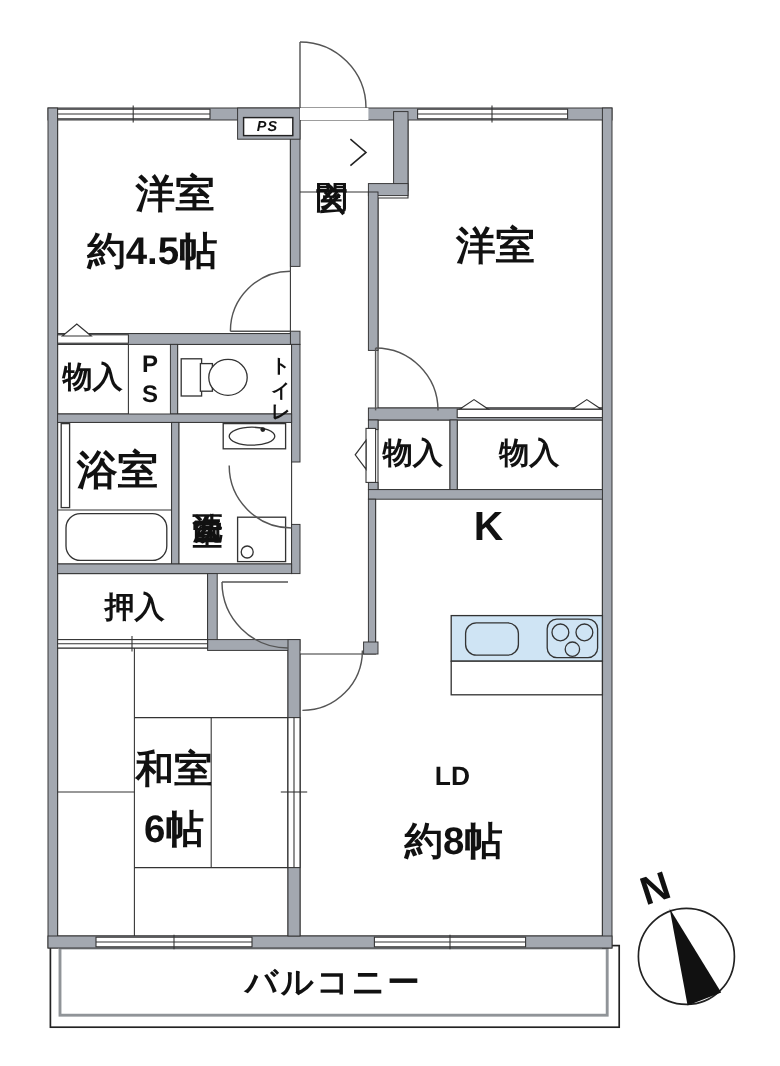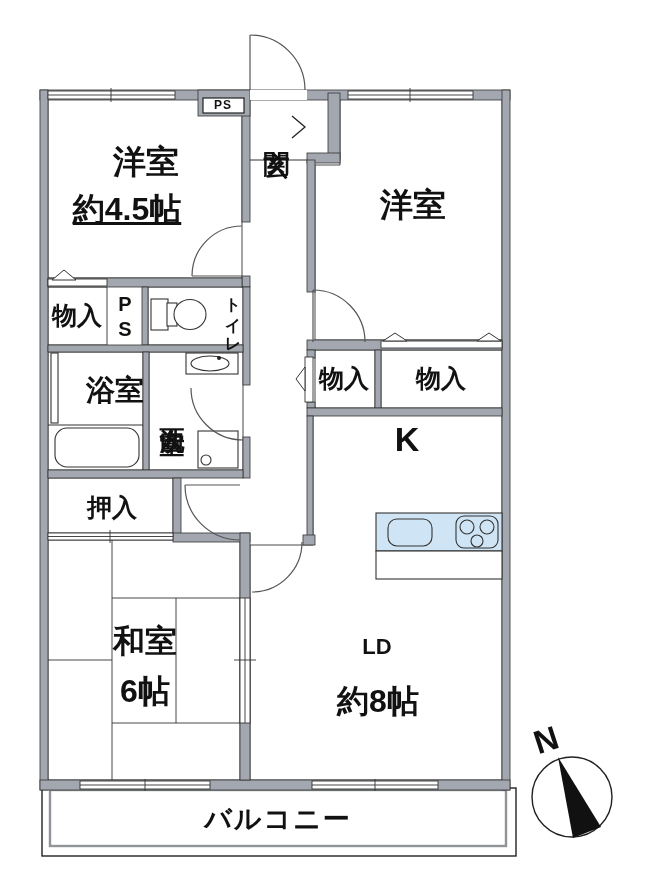--- a/index.html
+++ b/index.html
@@ -199,34 +199,34 @@
   <path class="ln" d="M250,160 H307"></path>
   <polyline points="292,116 305,127 292,138" fill="none" stroke="#222" stroke-width="1.3"></polyline>
 
   <g>
     <circle cx="572" cy="797" r="40" fill="#fff" stroke="#222" stroke-width="1.4"></circle>
     <polygon points="558,757 573,838 601,827" fill="#111"></polygon>
   </g>
 </svg>
 
   <div class="lbl" style="left:146px;top:161px;font-size:33px;">洋室</div>
-  <div class="lbl" style="left:127px;top:209px;font-size:32px;text-decoration:underline;">約4.5帖</div>
+  <div class="lbl" style="left:127px;top:209px;font-size:32px;">約4.5帖</div>
 
   <div class="lbl" style="left:413px;top:204px;font-size:33px;">洋室</div>
 
   <div class="lbl vert" style="left:277px;top:132px;font-size:26px;">玄関</div>
 
-  <div class="lbl" style="left:223px;top:105px;font-size:12px;font-weight:600;letter-spacing:1px;">PS</div>
+  <div class="lbl" style="left:223px;top:105px;font-size:12px;font-weight:600;letter-spacing:1px;font-style:italic;">PS</div>
 
   <div class="lbl" style="left:77px;top:315px;font-size:25px;">物入</div>
   <div class="lbl" style="left:125px;top:304px;font-size:20px;">P</div>
   <div class="lbl" style="left:125px;top:329px;font-size:20px;">S</div>
   <div class="lbl vert" style="left:233px;top:316px;font-size:16px;">トイレ</div>
 
-  <div class="lbl" style="left:115px;top:392px;font-size:29px;font-family:Liberation Mono, monospace;">浴室</div>
+  <div class="lbl" style="left:98px;top:392px;font-size:34px;">浴室</div>
   <div class="lbl vert" style="left:172px;top:410px;font-size:25px;">洗面室</div>
 
   <div class="lbl" style="left:344px;top:378px;font-size:25px;">物入</div>
   <div class="lbl" style="left:441px;top:378px;font-size:25px;">物入</div>
 
   <div class="lbl" style="left:407px;top:439px;font-size:34px;">K</div>
 
   <div class="lbl" style="left:112px;top:507px;font-size:25px;">押入</div>
 
   <div class="lbl" style="left:145px;top:641px;font-size:32px;">和室</div>

